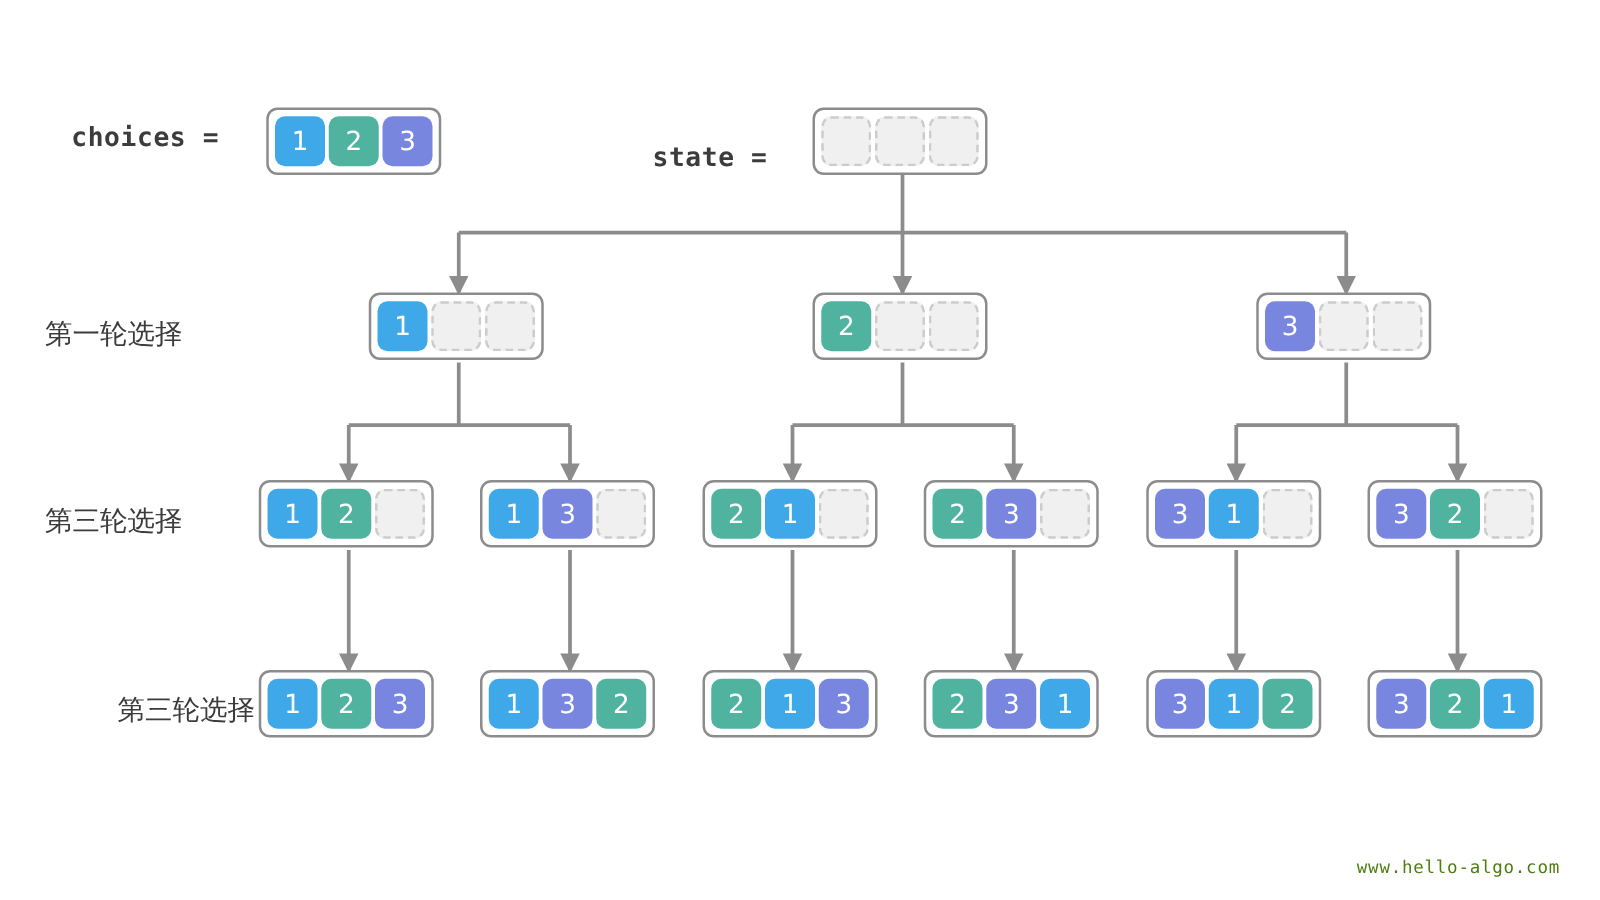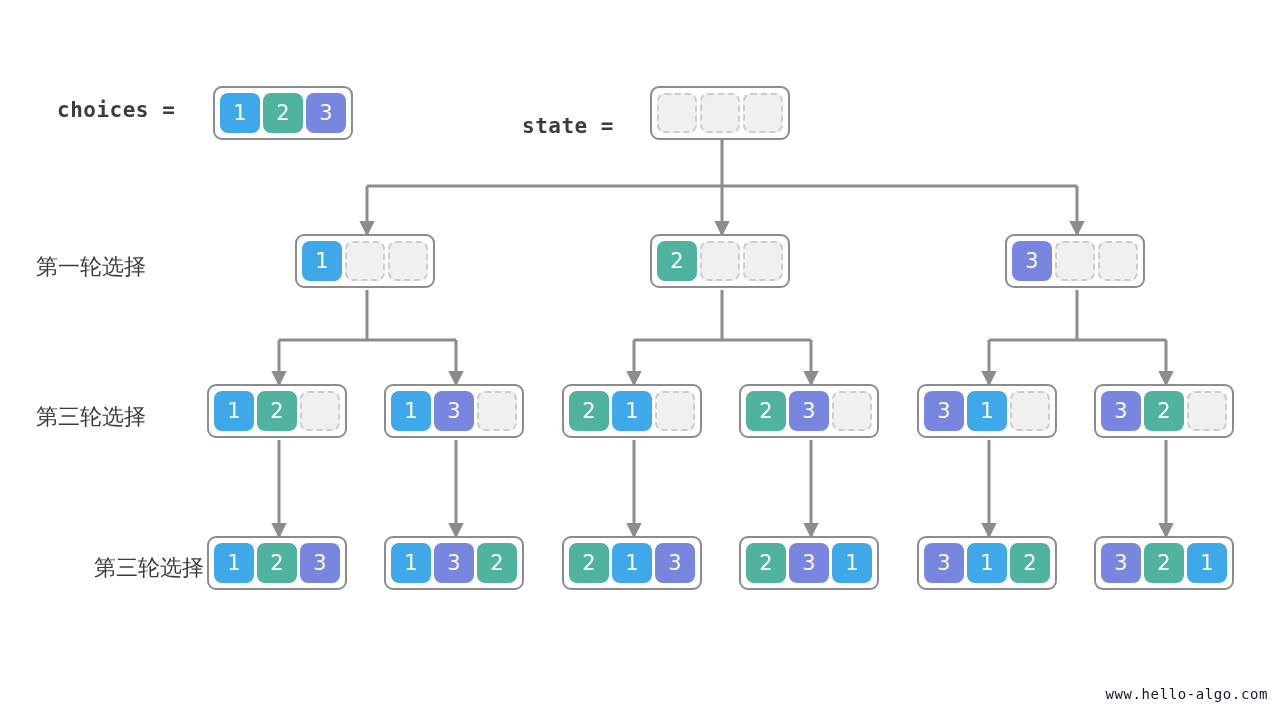--- a/index.html
+++ b/index.html
@@ -41,25 +41,25 @@
   }
   .row-label {
     position: absolute;
     font-family: Liberation Sans, sans-serif;
     font-size: 22px;
     color: #3c3c3c;
     white-space: nowrap;
   }
   .watermark {
     position: absolute;
-    right: 12px;
+    right: 32px;
     bottom: 18px;
     font-family: "DejaVu Sans Mono", "Liberation Mono", monospace;
     font-size: 14px;
-    color: #0f172a;
+    color: #4d7c0f;
     letter-spacing: 0.6px;
     white-space: nowrap;
   }
 
   
   .array {
     position: absolute;
     display: flex;
     flex-direction: row;
     align-items: center;

